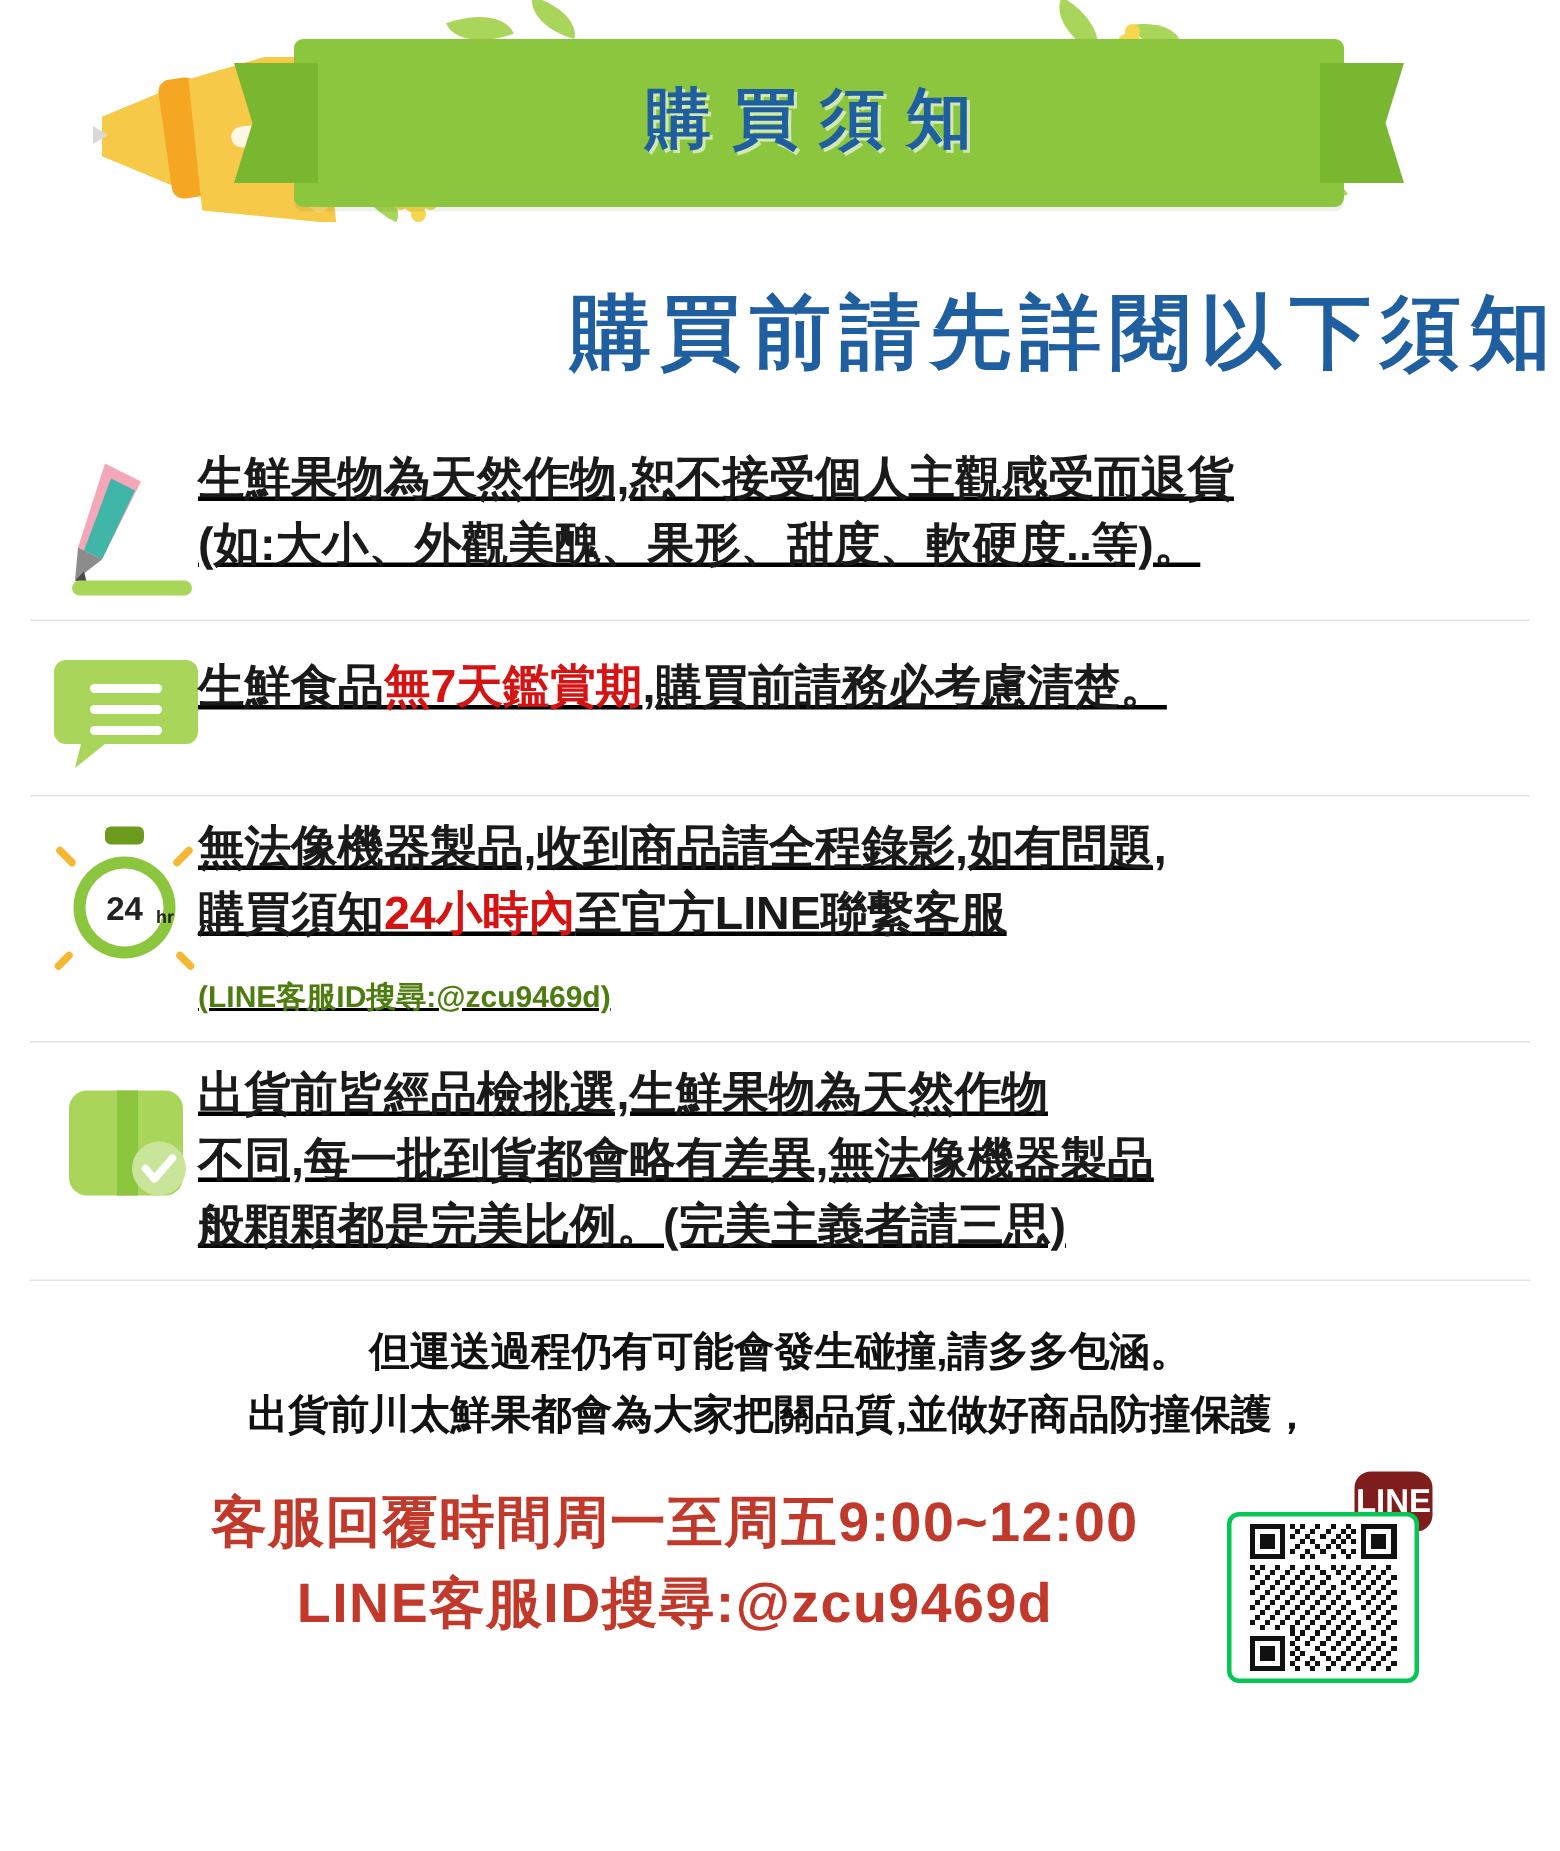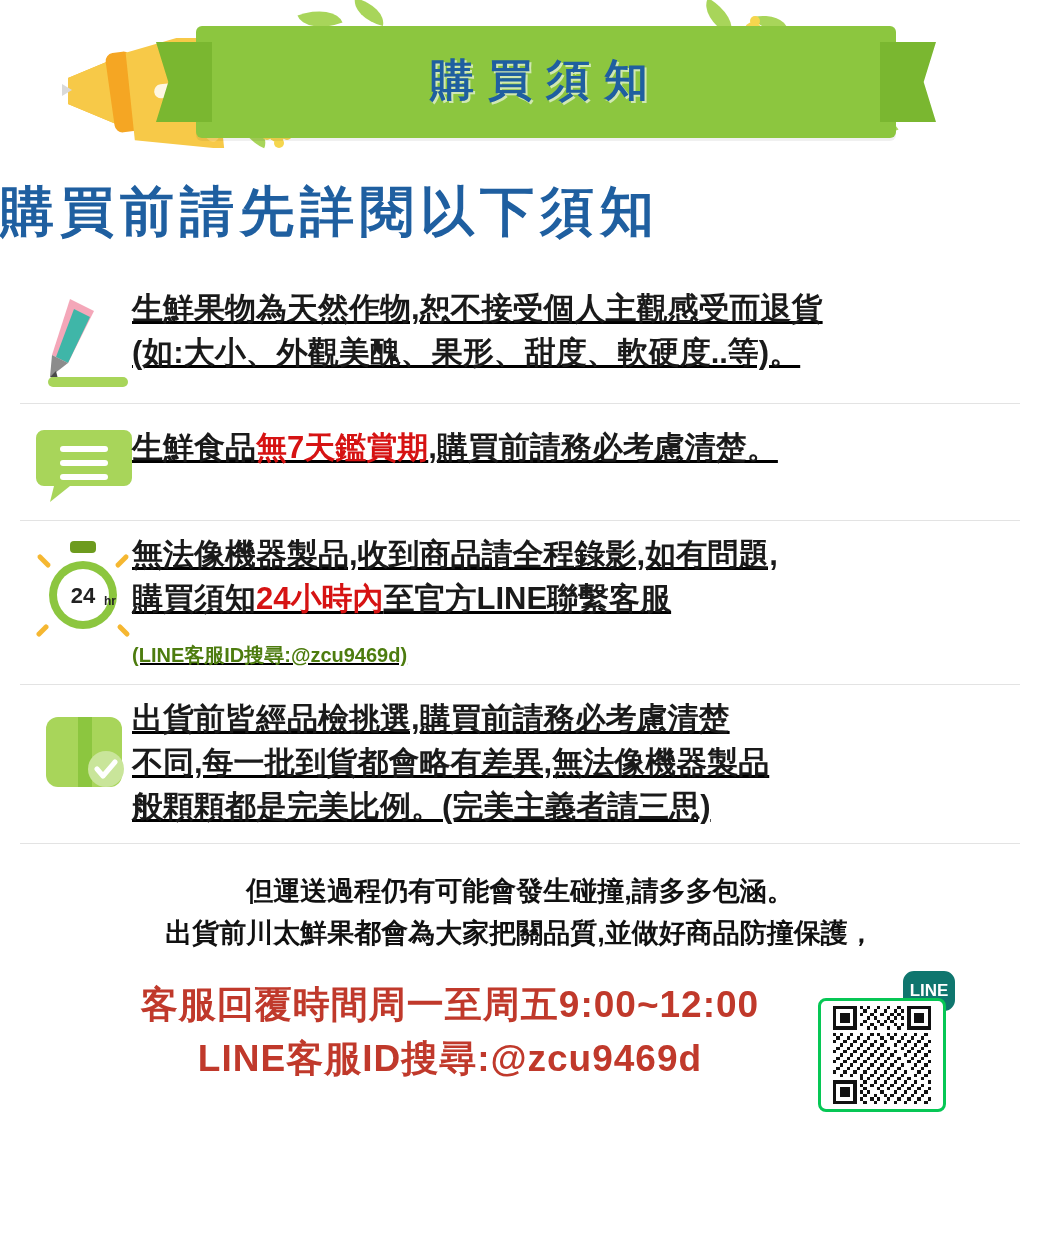--- a/index.html
+++ b/index.html
@@ -82,26 +82,26 @@
     border-radius: 50%;
     box-shadow:
       10px 2px 0 -4px #f5d64e,
       -10px 2px 0 -4px #f5d64e,
       2px 10px 0 -4px #f5d64e,
       2px -10px 0 -4px #f5d64e;
   }
 
   
   .main-heading {
-    text-align: left;
+    text-align: right;
     font-size: 54px;
     font-weight: bold;
     letter-spacing: 6px;
     color: #1f5fa0;
-    margin-top: 8px;
+    margin-top: 18px;
   }
 
   
   .notes {
     margin-top: 26px;
     padding: 0 20px;
     text-decoration: underline;
   }
   .note-row {
     display: flex;
@@ -170,24 +170,24 @@
     top: 0px;
     width: 152px;
     height: 140px;
   }
   .line-badge {
     position: absolute;
     right: 12px;
     top: -4px;
     width: 58px;
     height: 46px;
-    background: #0f766e;
+    background: #7f1d1d;
     border-radius: 14px;
     color: #fff;
-    font-size: 17px;
+    font-size: 22px;
     font-weight: bold;
     display: flex;
     align-items: center;
     justify-content: center;
     border: 3px solid #fff;
   }
   .qr-box {
     position: absolute;
     left: 0;
     top: 26px;
@@ -290,21 +290,21 @@
   <div class="note-row last">
     <div class="note-icon">
       <svg width="92" height="96" viewBox="0 0 92 96">
         <rect x="6" y="14" width="76" height="70" rx="12" fill="#a8d55a"></rect>
         <rect x="38" y="14" width="14" height="70" fill="#8cc63f"></rect>
         <circle cx="66" cy="66" r="18" fill="#c9e59a"></circle>
         <path d="M57 66 l6 7 l12 -14" stroke="#ffffff" stroke-width="5" fill="none" stroke-linecap="round" stroke-linejoin="round"></path>
       </svg>
     </div>
     <div class="note-text">
-      <div>出貨前皆經品檢挑選,購買前請務必考慮清楚</div>
+      <div>出貨前皆經品檢挑選,生鮮果物為天然作物</div>
       <div>不同,每一批到貨都會略有差異,無法像機器製品</div>
       <div>般顆顆都是完美比例。(完美主義者請三思)</div>
     </div>
   </div>
 </div>
 
 <div class="footer">
   <div class="footer-line">但運送過程仍有可能會發生碰撞,請多多包涵。</div>
   <div class="footer-line">出貨前川太鮮果都會為大家把關品質,並做好商品防撞保護，</div>
 

